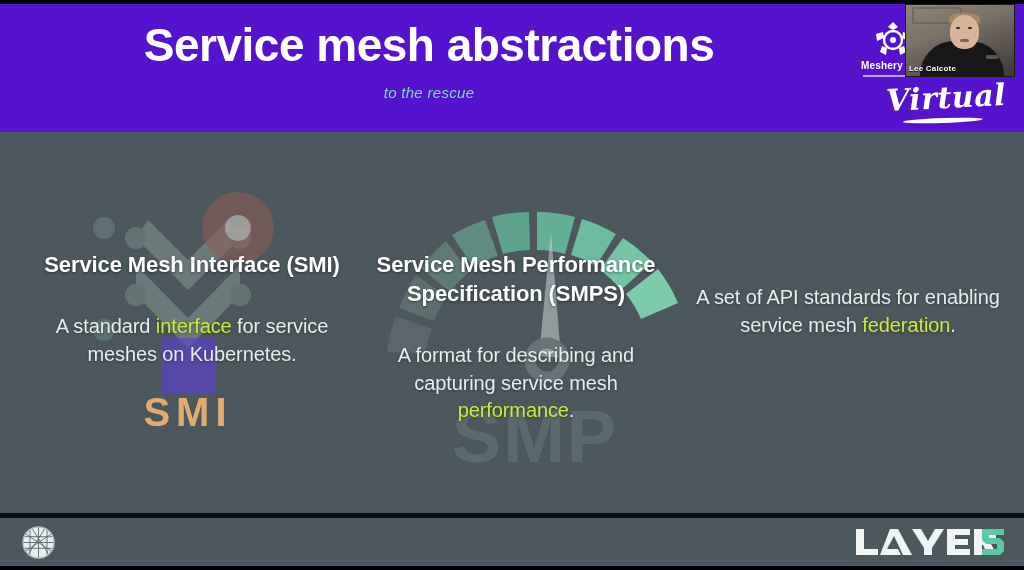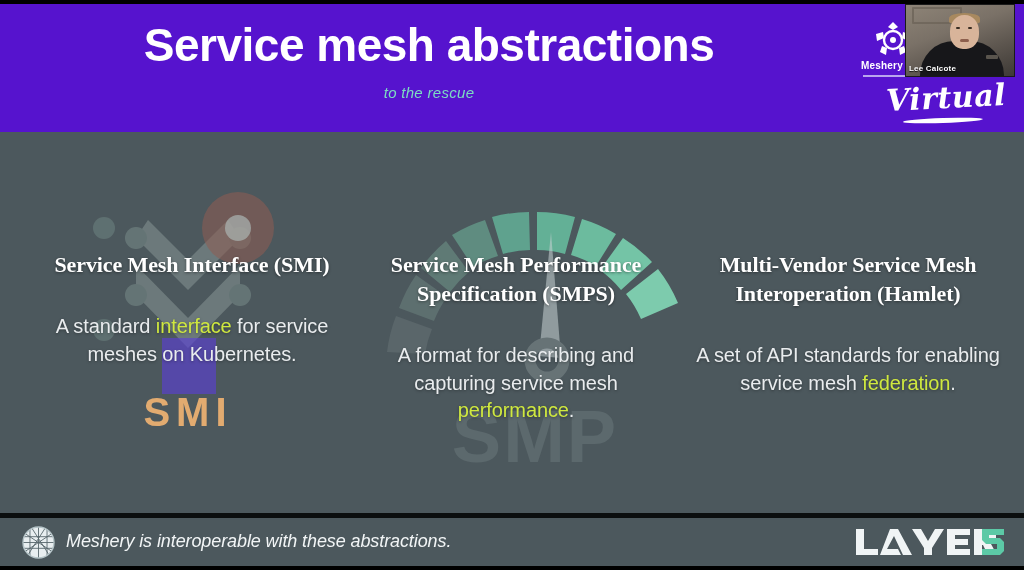--- a/index.html
+++ b/index.html
@@ -223,21 +223,20 @@
   .col-3 { left: 688px; width: 320px; }
 
   .col h2 {
     margin: 0;
     color: #ffffff;
     font-size: 22px;
     font-weight: 700;
     line-height: 1.32;
     letter-spacing: -0.1px;
     text-shadow: 0 1px 3px rgba(0,0,0,0.45);
-    font-family: Liberation Serif, serif;
   }
   .col p {
     margin: 34px 0 0 0;
     color: #e9ecee;
     font-size: 20px;
     font-weight: 400;
     line-height: 1.38;
     letter-spacing: -0.1px;
     text-shadow: 0 1px 3px rgba(0,0,0,0.35);
   }
@@ -383,21 +382,20 @@
         <h2>Service Mesh Interface (SMI)</h2>
         <p><span>A standard </span><span class="hl">interface</span><span> for service meshes on Kubernetes.</span></p>
       </div>
 
       <div class="col col-2">
         <h2>Service Mesh Performance Specification (SMPS)</h2>
         <p><span>A format for describing and capturing service mesh </span><span class="hl">performance</span><span>.</span></p>
       </div>
 
       <div class="col col-3">
-        <h2>Multi-Vendor Service Mesh Interoperation (Hamlet)</h2>
         <p><span>A set of API standards for enabling service mesh </span><span class="hl">federation</span><span>.</span></p>
       </div>
 
     </div>
   </div>
 
   <div class="footer-divider"></div>
 
   <div class="footer-bar">
     <div class="meshery-mark">
@@ -411,21 +409,20 @@
           <path d="M1.6 23 L32.4 23"></path>
           <path d="M1 17 L33 17"></path>
           <path d="M3.5 8 L30.5 26"></path>
           <path d="M3.5 26 L30.5 8"></path>
           <path d="M10 2 L28 30"></path>
           <path d="M24 2 L6 30"></path>
         </g>
         <circle cx="17" cy="17" r="16" fill="none" stroke="#b3c2c6" stroke-width="1.4"></circle>
       </svg>
     </div>
-    <div class="footer-text">Meshery is interoperable with these abstractions.</div>
 
     <div class="layer5-logo">
       <svg viewBox="0 0 152 30" width="152" height="30">
         <g fill="#f0f4f5">
           <polygon points="2,2 10,2 10,22 24,22 24,28 2,28"></polygon>
           <polygon points="36,2 44,2 58,28 49,28 40,9 33,22 44,22 47,28 26,28"></polygon>
           <polygon points="58,2 67,2 74,14 81,2 90,2 78,21 78,28 70,28 70,21"></polygon>
           <polygon points="93,2 116,2 116,8 101,8 101,12 114,12 114,18 101,18 101,22 116,22 116,28 93,28"></polygon>
           <polygon points="120,2 138,2 142,7 142,14 137,17 143,28 134,28 129,18 128,18 128,28 120,28"></polygon>
           <polygon points="128,8 136,8 136,12 128,12"></polygon>

